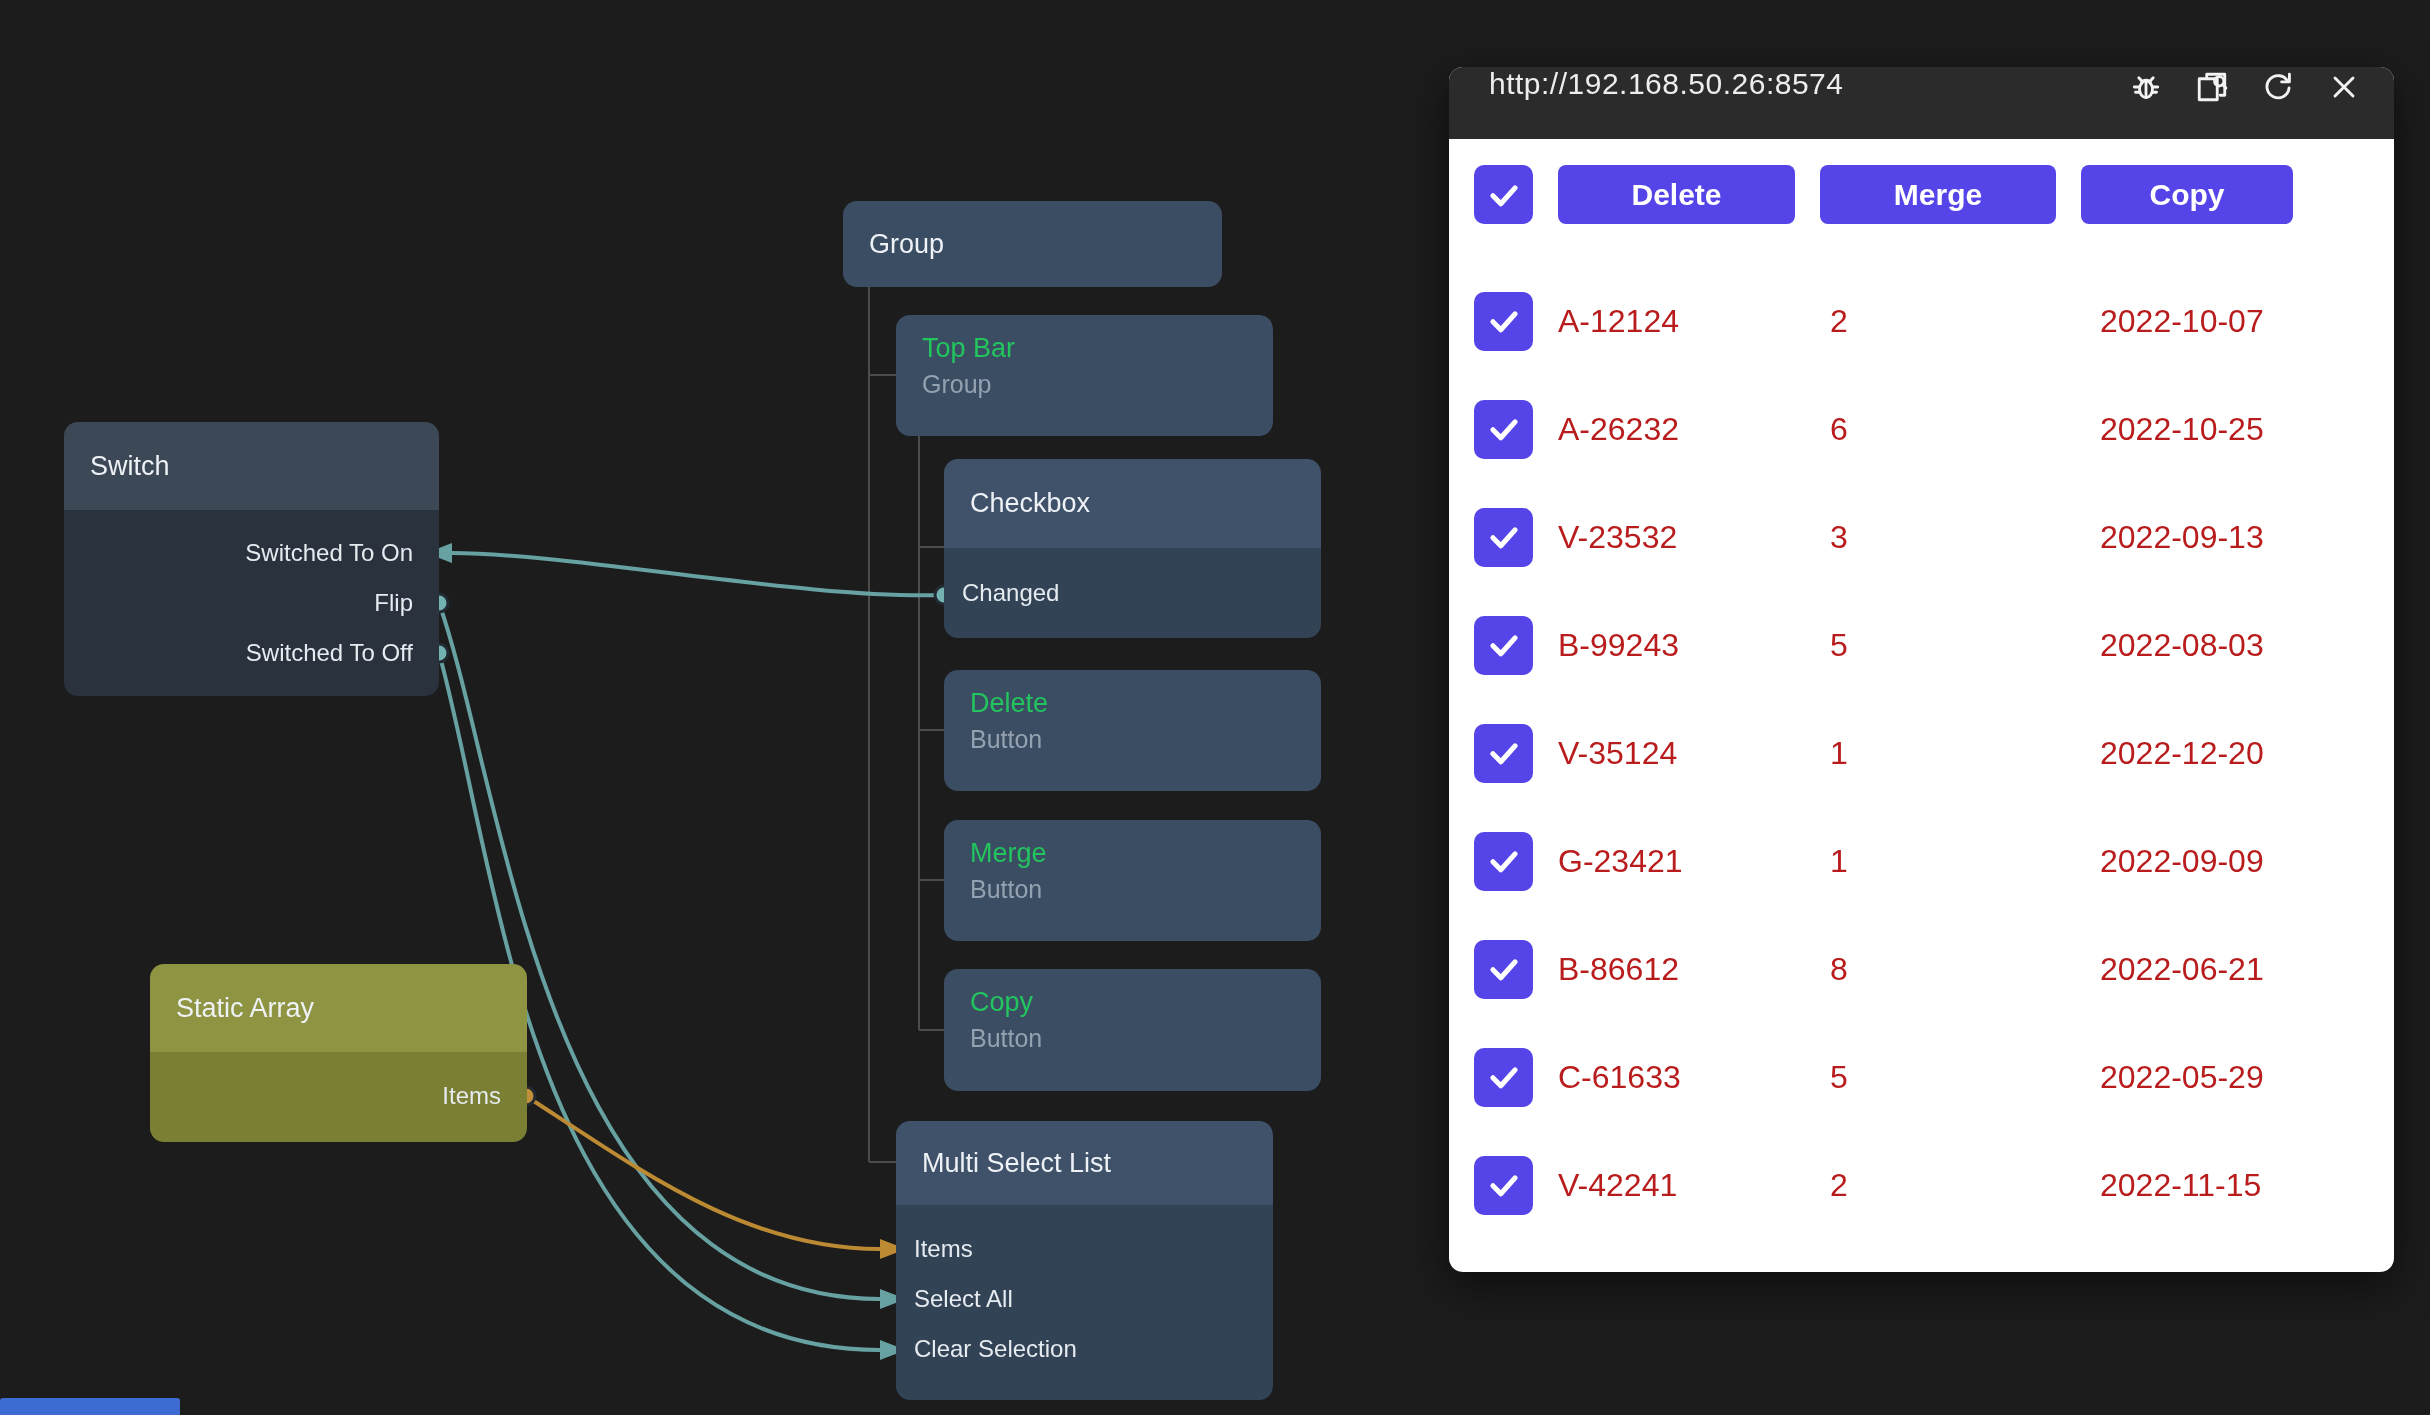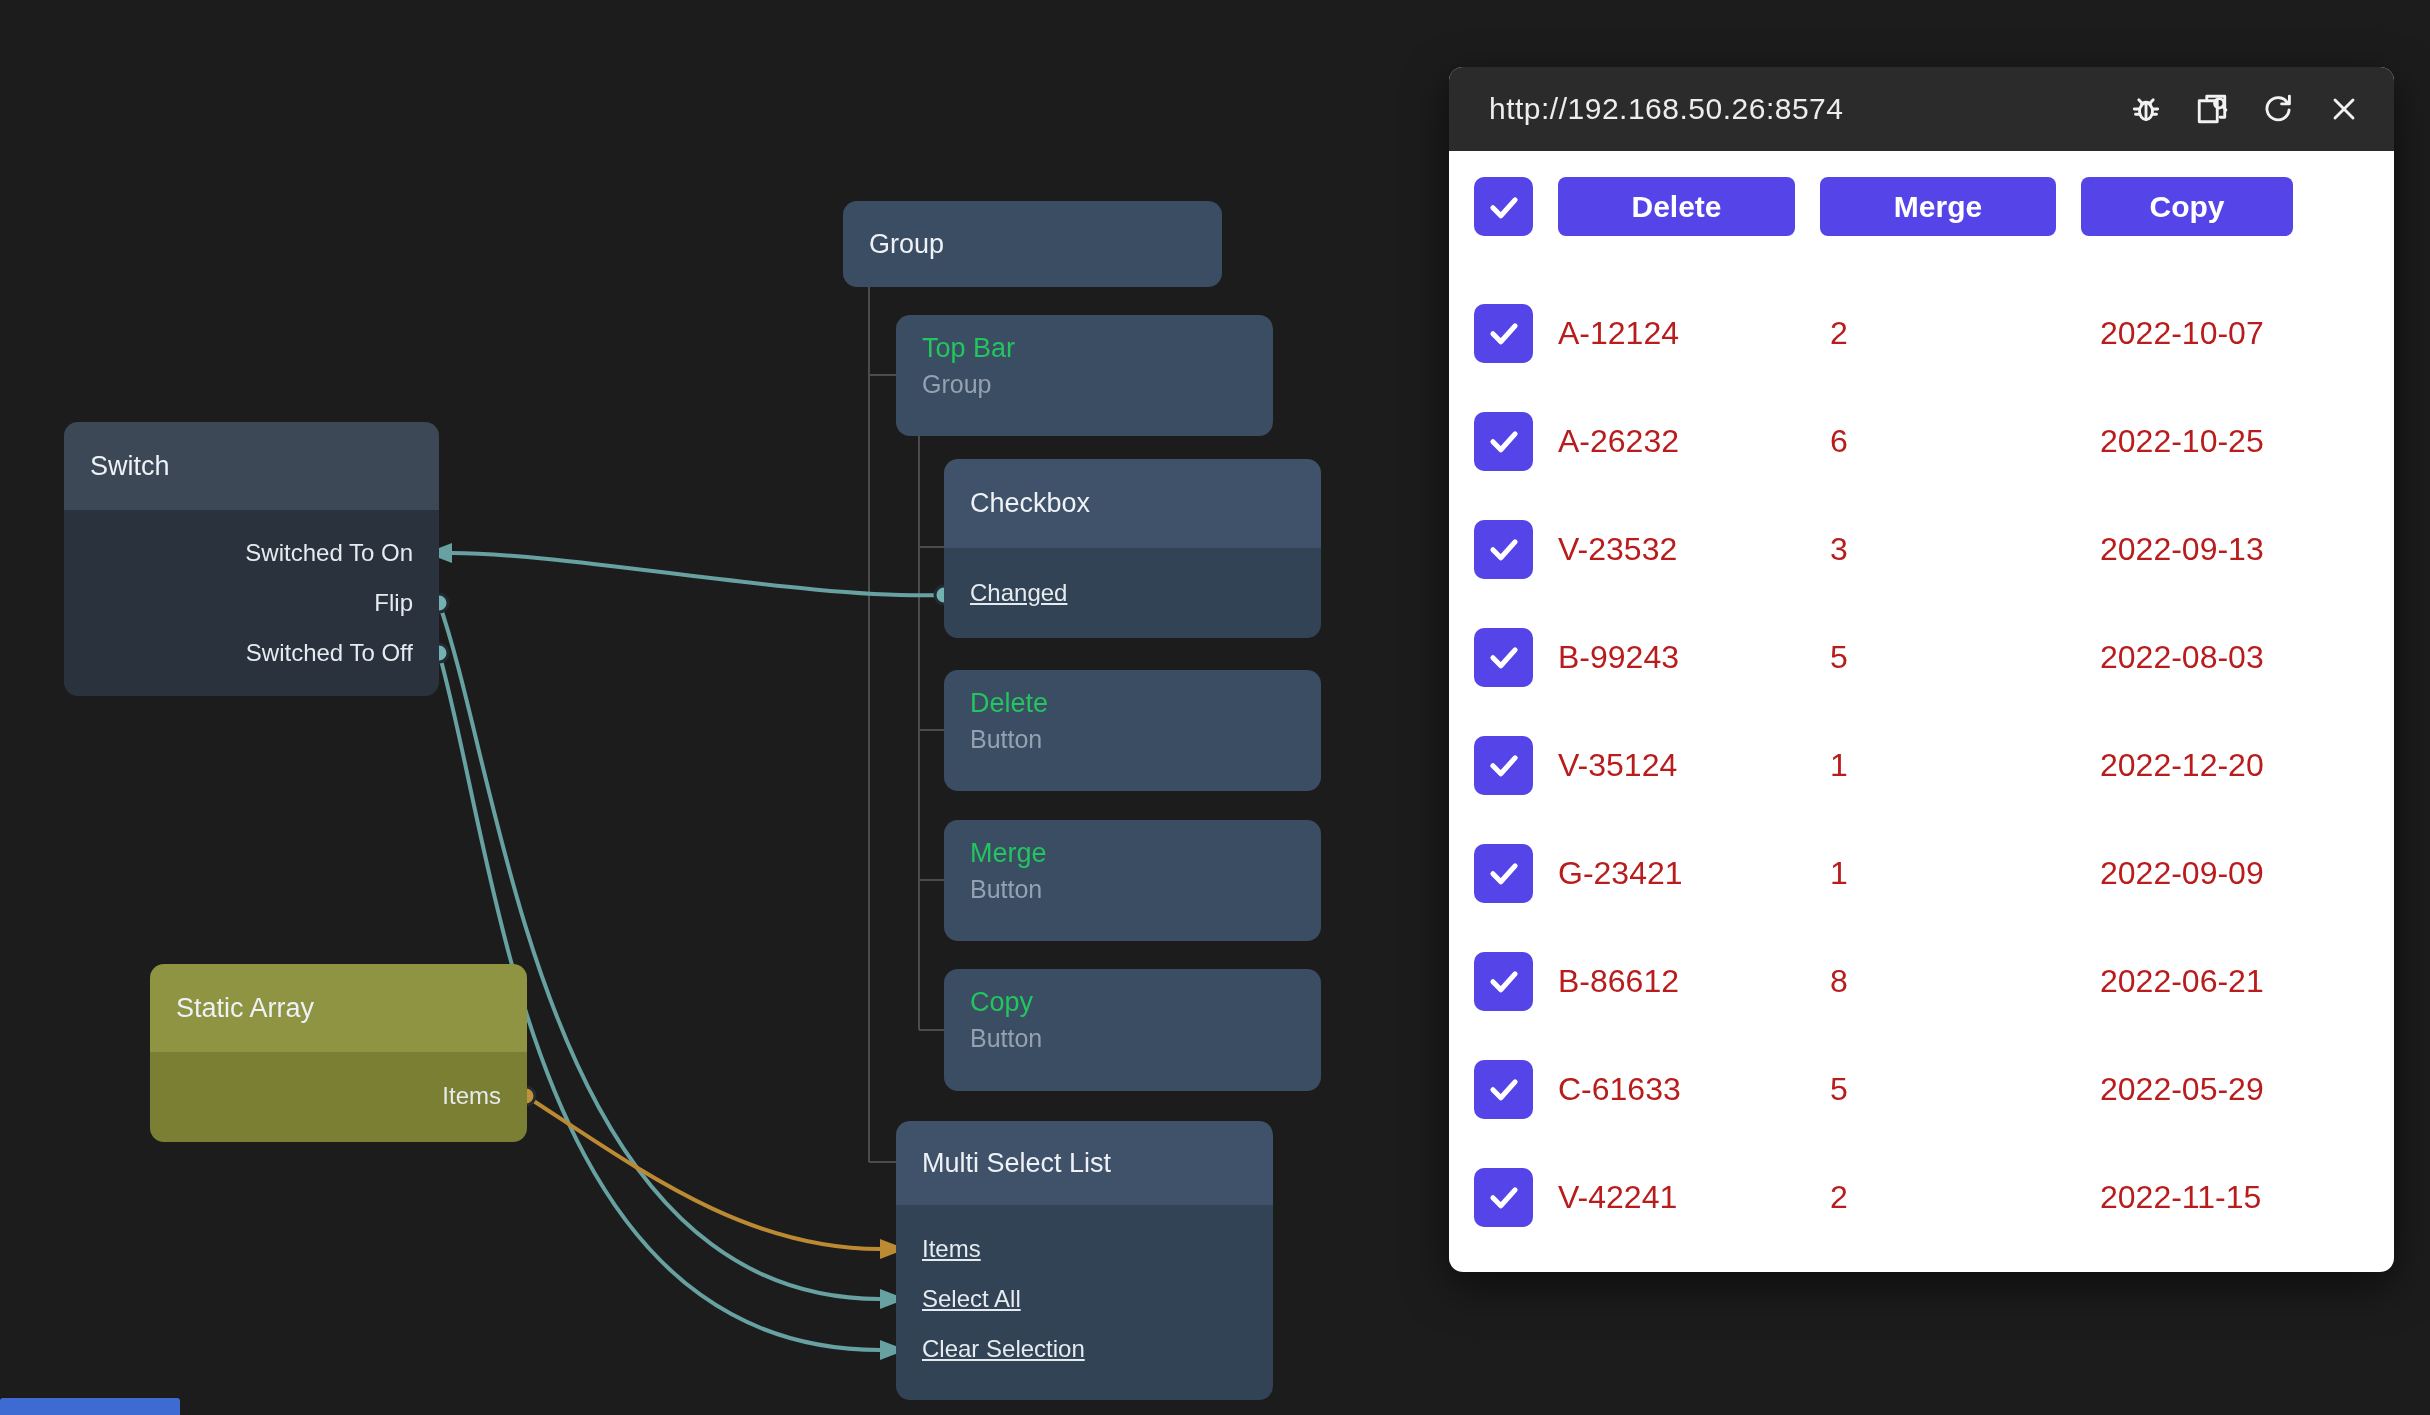--- a/index.html
+++ b/index.html
@@ -17,39 +17,39 @@
 
   .n-blue-solid { background:#3b4d63; }
   .n-title-lite { background:#3f5269; }
   .n-body-dark  { background:#334356; }
 
   .pad2 { padding:18px 26px 0 26px; }
   .pad2 .t { font-size:27px; color:#22c55e; margin-bottom:6px; }
   .pad2 .s { font-size:25px; color:#94a1b1; }
 
   .port-row { height:50px; line-height:50px; font-size:24px; color:#e6ebf0; }
-  .port-left  { padding-left:26px;text-decoration:underline; }
+  .port-left  { padding-left:18px; }
   .port-right { padding-right:26px; text-align:right; }
 
   .switch-header { background:#3d4857; }
   .switch-body   { background:#2a323e; height:186px; padding-top:18px; }
 
   .array-header { background:#8e9441; }
   .array-body   { background:#7a7f33; height:90px; padding-top:19px; }
 
   .msl-body { padding-top:19px; height:195px; }
 
   
   .blue-strip { position:absolute; left:0; top:1398px; width:180px; height:17px; background:#3e6bd1; border-radius:3px 3px 0 0; }
 
   
   .panel { position:absolute; left:1449px; top:67px; width:945px; height:1205px;
            border-radius:14px; background:#ffffff; box-shadow:0 14px 44px rgba(0,0,0,0.55); }
-  .panel-header { height:84px; background:#2b2b2b; border-radius:14px 14px 0 0;
-                  display:flex; align-items:center; padding:0 30px 0 40px; }
+  .panel-header { height:72px; background:#2b2b2b; border-radius:14px 14px 0 0;
+                  display:flex; align-items:flex-start; padding:0 30px 0 40px; }
   .url { flex:1; font-size:30px; color:#ededed; letter-spacing:0.5px; }
   .panel-icons { display:flex; align-items:center; gap:26px; }
   .icon-btn { width:40px; height:40px; display:flex; align-items:center; justify-content:center; cursor:pointer; }
   .icon-btn svg { stroke:#f2f2f2; fill:none; stroke-width:1.9; stroke-linecap:round; stroke-linejoin:round; }
 
   .panel-body { padding:26px 0 0 25px; }
 
   .checkbox { width:59px; height:59px; border-radius:10px; background:#5545e8;
               display:flex; align-items:center; justify-content:center; flex:0 0 59px; }
   .checkbox svg { width:38px; height:38px; }

